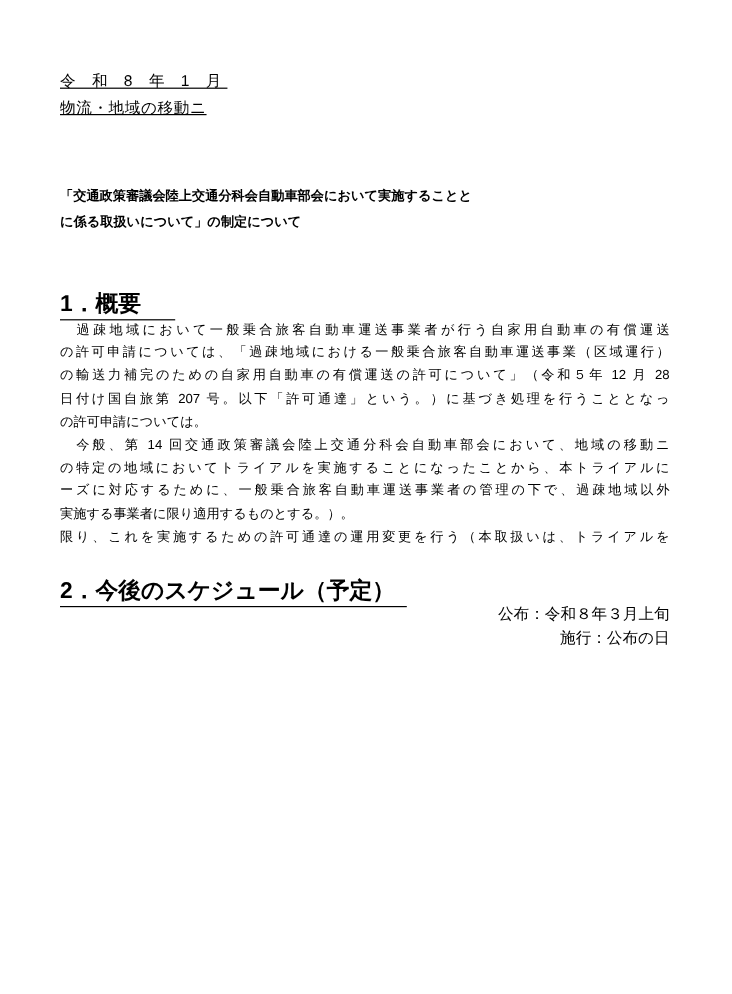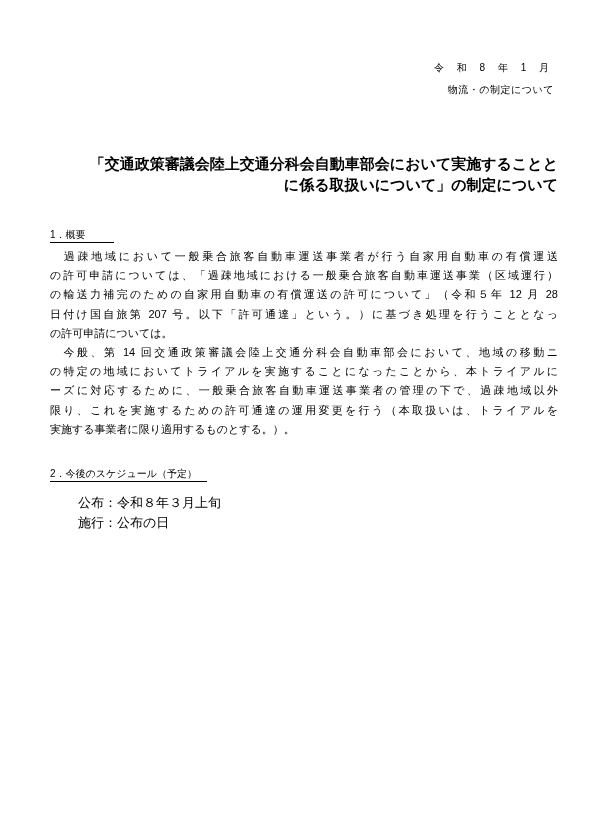--- a/index.html
+++ b/index.html
@@ -15,48 +15,49 @@
     background: #ffffff;
     color: #000000;
     font-family: "Liberation Sans", "DejaVu Sans", sans-serif;
     box-sizing: border-box;
     padding: 0 52px 0 50px;
     overflow: hidden;
   }
   
   .header-block {
     padding-top: 57px;
-    text-align: right;
-    font-size: 10px;
+    text-align: left;
+    font-size: 13px;
     line-height: 22px;
     margin-right: 4px;
+    text-decoration: underline;
   }
   .date-line {
     letter-spacing: 5px;
   }
   .dept-line {
     letter-spacing: 0.5px;
   }
   
   .doc-title {
     margin: 53px 0 0 0;
-    text-align: right;
-    font-size: 15px;
+    text-align: left;
+    font-size: 11px;
     font-weight: bold;
     line-height: 20.5px;
   }
   .doc-title .title-line {
     display: block;
     white-space: nowrap;
   }
   
   .section-heading {
-    margin: 32px 0 0 0;
-    font-size: 10px;
-    font-weight: normal;
+    margin: 51px 0 0 0;
+    font-size: 19px;
+    font-weight: bold;
     line-height: 16px;
   }
   .section-heading .heading-underline {
     border-bottom: 1.5px solid #000;
     padding-bottom: 2px;
   }
   .section-heading.s1 .heading-underline { padding-right: 28px; }
   .section-heading.s2 { margin-top: 27px; }
   .section-heading.s2 .heading-underline { padding-right: 10px; }
   
@@ -68,56 +69,57 @@
   .body-line {
     white-space: nowrap;
   }
   .body-line.just {
     white-space: normal;
     text-align: justify;
     text-align-last: justify;
   }
   
   .schedule-block {
-    margin-top: 11px;
+    margin-top: 1px;
     padding-left: 28px;
     font-size: 13px;
     line-height: 20px;
+    text-align: right;
   }
 </style>
 </head>
 <body>
 
 <div class="page">
 
   <div class="header-block">
     <div class="date-line">令 和 8 年 1 月</div>
-    <div class="dept-line">物流・の制定について</div>
+    <div class="dept-line">物流・地域の移動ニ</div>
   </div>
 
   <h1 class="doc-title">
     <span class="title-line">「交通政策審議会陸上交通分科会自動車部会において実施することと</span>
     <span class="title-line">に係る取扱いについて」の制定について</span>
   </h1>
 
   <h2 class="section-heading s1">
     <span class="heading-underline">1．概要</span>
   </h2>
 
   <div class="body-block">
     <div class="body-line just">　過疎地域において一般乗合旅客自動車運送事業者が行う自家用自動車の有償運送</div>
     <div class="body-line just">の許可申請については、「過疎地域における一般乗合旅客自動車運送事業（区域運行）</div>
     <div class="body-line just">の輸送力補完のための自家用自動車の有償運送の許可について」（令和５年 12 月 28</div>
     <div class="body-line just">日付け国自旅第 207 号。以下「許可通達」という。）に基づき処理を行うこととなっ</div>
     <div class="body-line">の許可申請については。</div>
     <div class="body-line just">　今般、第 14 回交通政策審議会陸上交通分科会自動車部会において、地域の移動ニ</div>
     <div class="body-line just">の特定の地域においてトライアルを実施することになったことから、本トライアルに</div>
     <div class="body-line just">ーズに対応するために、一般乗合旅客自動車運送事業者の管理の下で、過疎地域以外</div>
+    <div class="body-line">実施する事業者に限り適用するものとする。）。</div>
     <div class="body-line just">限り、これを実施するための許可通達の運用変更を行う（本取扱いは、トライアルを</div>
-    <div class="body-line">実施する事業者に限り適用するものとする。）。</div>
   </div>
 
   <h2 class="section-heading s2">
     <span class="heading-underline">2．今後のスケジュール（予定）</span>
   </h2>
 
   <div class="schedule-block">
     <div class="schedule-line">公布：令和８年３月上旬</div>
     <div class="schedule-line">施行：公布の日</div>
   </div>

